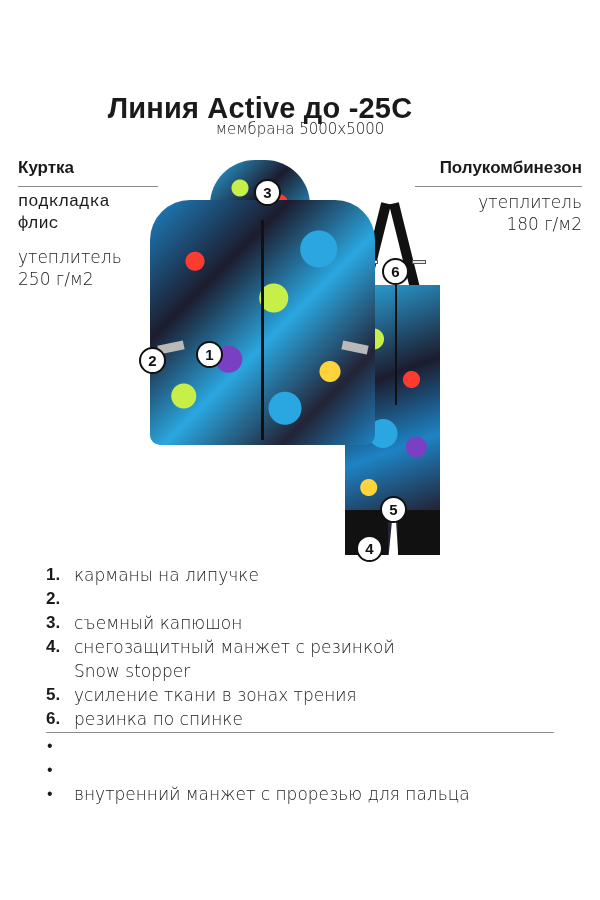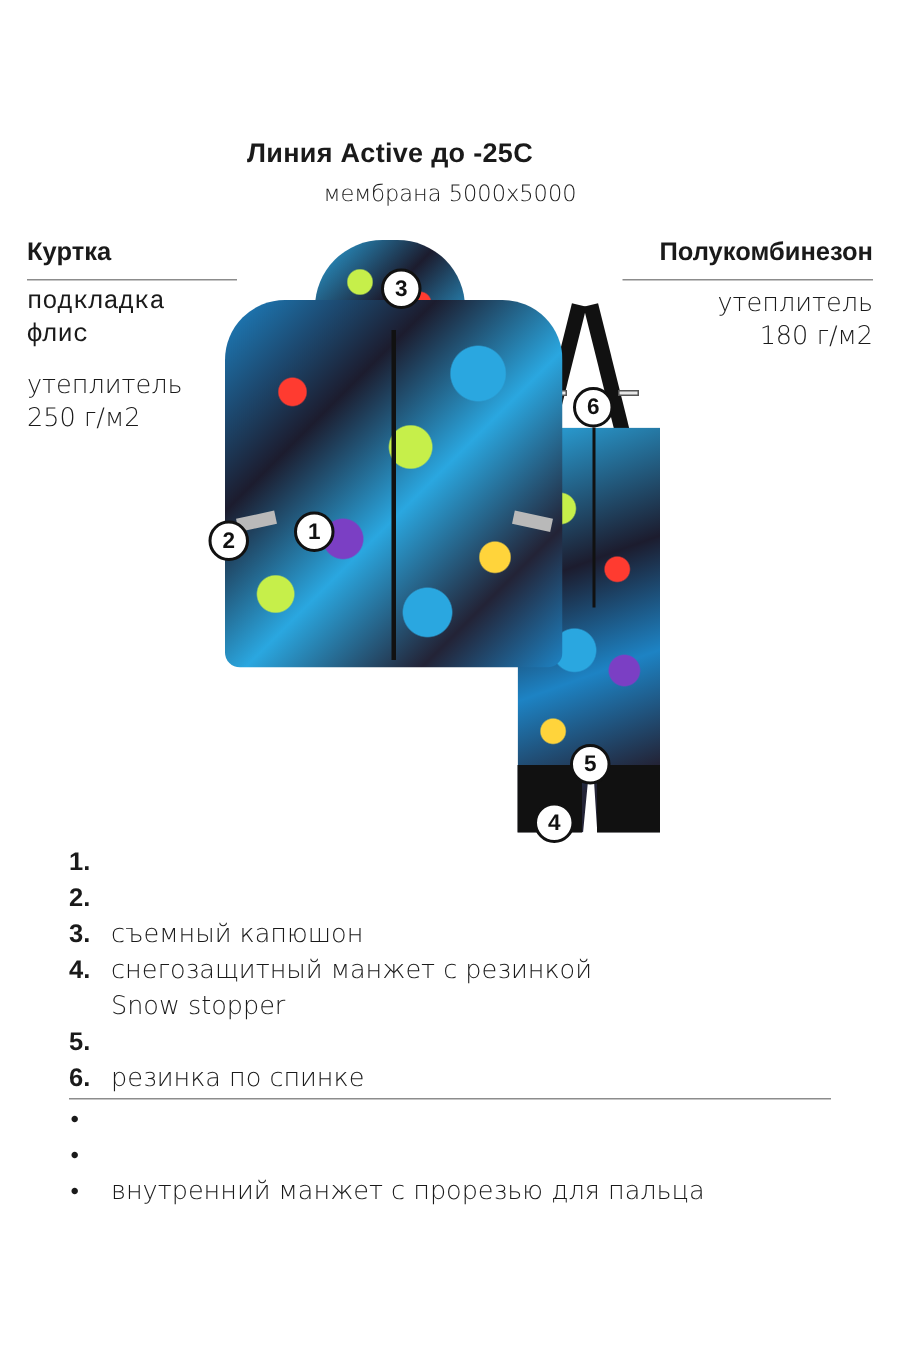--- a/index.html
+++ b/index.html
@@ -1,20 +1,20 @@
 <!DOCTYPE html>
 <html><head>
   <meta charset="utf-8">
   <style>
     * { margin: 0; padding: 0; box-sizing: border-box; }
     html, body { width: 600px; height: 900px; background: #ffffff; overflow: hidden; }
     body { position: relative; font-family: "DejaVu Sans", sans-serif; color: #1a1a1a; }
 
     .title { position: absolute; left: 0; width: 520px; top: 92px; text-align: center;
-      font-family: "Liberation Sans", sans-serif; font-weight: bold; font-size: 18px; letter-spacing: 0.2px; }
+      font-family: "Liberation Sans", sans-serif; font-weight: bold; font-size: 29px; letter-spacing: 0.2px; }
     .subtitle { position: absolute; left: 0; width: 600px; top: 120px; text-align: center;
       font-size: 15px; font-weight: 300; }
 
     .col-head { position: absolute; font-family: "Liberation Sans", sans-serif; font-weight: bold; font-size: 17px; }
     .col-rule { position: absolute; height: 1px; background: #8c8c8c; }
     .col-text { position: absolute; font-size: 17px; line-height: 22px; font-weight: 300; }
 
     .left-head { left: 18px; top: 158px; }
     .left-rule { left: 18px; top: 186px; width: 140px; }
     .left-p1 { left: 18px; top: 191px; font-family: Liberation Mono, monospace; }
@@ -122,35 +122,37 @@
 <div class="marker" style="left:196px;top:341px">1</div>
 <div class="marker" style="left:139px;top:347px">2</div>
 <div class="marker" style="left:254px;top:179px">3</div>
 <div class="marker" style="left:356px;top:535px">4</div>
 <div class="marker" style="left:380px;top:496px">5</div>
 <div class="marker" style="left:382px;top:258px">6</div>
 
 <ul class="features">
   <li>
       <span class="num">1.</span>
+      <span class="txt">карманы на липучке</span>
     </li>
   <li>
       <span class="num">2.</span>
     </li>
   <li>
       <span class="num">3.</span>
       <span class="txt">съемный капюшон</span>
     </li>
   <li>
       <span class="num">4.</span>
       <span class="txt">снегозащитный манжет с резинкой
 Snow stopper</span>
     </li>
   <li>
       <span class="num">5.</span>
+      <span class="txt">усиление ткани в зонах трения</span>
     </li>
   <li>
       <span class="num">6.</span>
       <span class="txt">резинка по спинке</span>
     </li>
 </ul>
 
 <div class="list-rule"></div>
 
 <ul class="extras">

